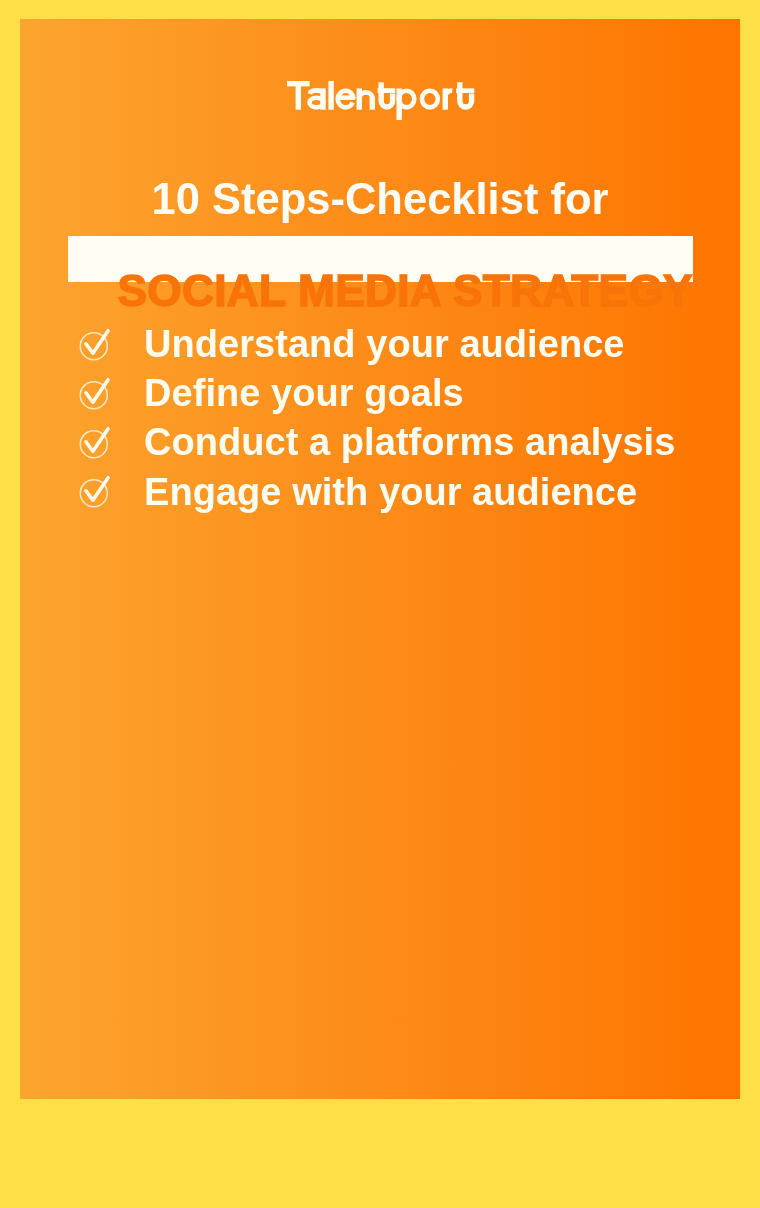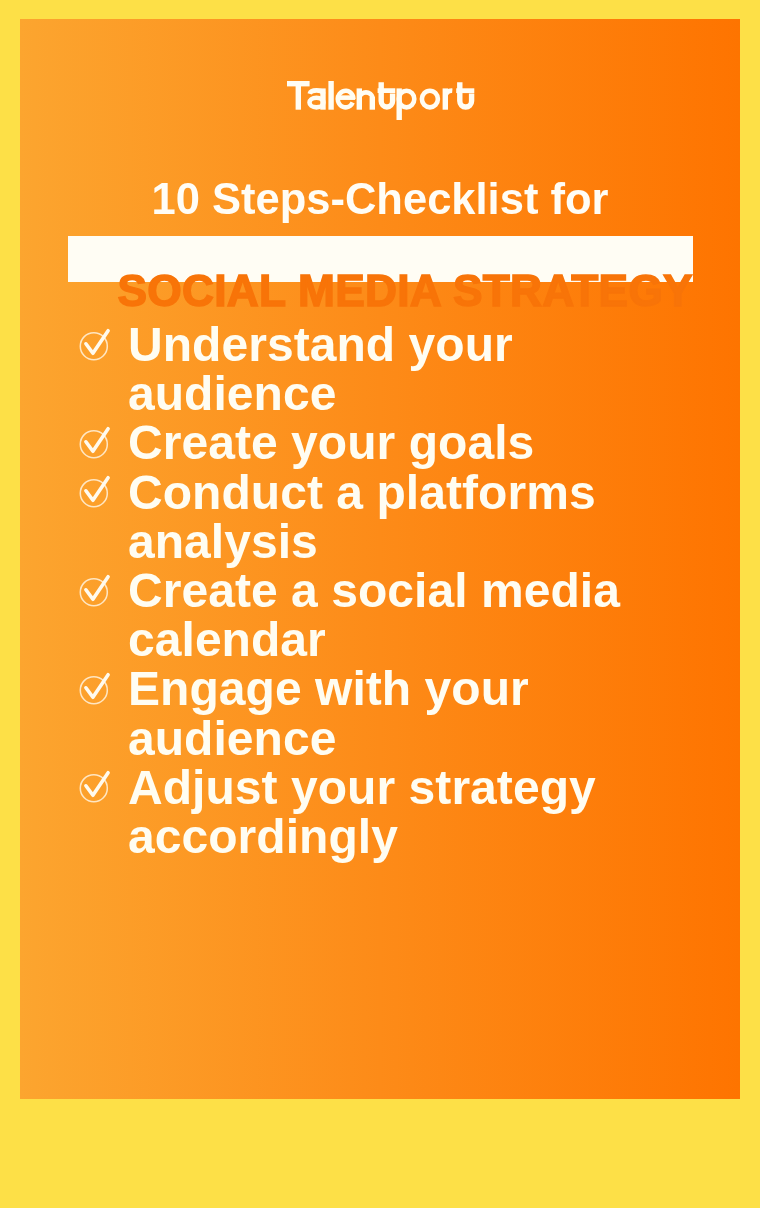--- a/index.html
+++ b/index.html
@@ -24,21 +24,21 @@
   .band{position:absolute;left:48.3px;top:217.3px;width:624.6px;height:45.8px;background:#fffdf4;}
   .band-text{position:absolute;left:0;top:1.5px;width:624.6px;text-align:right;
     color:#f87408;font-weight:700;font-size:44.3px;letter-spacing:0.25px;line-height:42px;
     white-space:nowrap;margin-top:32px;-webkit-text-stroke:1.5px #f87408;}
 
   
   .list{position:absolute;left:58px;top:311.5px;width:612px;}
   .item{position:relative;margin:0;}
   .tick{position:absolute;left:1px;top:-6px;}
   .tick svg{display:block;}
-  .itxt{display:block;margin-left:50px;color:#fffdf2;font-weight:700;font-size:48px;
+  .itxt{display:block;margin-left:66px;color:#fffdf2;font-weight:700;font-size:38px;
     line-height:49.2px;letter-spacing:0.05px;position:relative;top:-10.5px;}
 </style>
 </head>
 <body>
 
 <div id="stage">
   <div class="card">
 
     <div class="logo">
 <svg width="188.1" height="39.5" viewBox="0 0 188.1 39.5" fill="currentColor" style="display:block">
@@ -82,53 +82,35 @@
           </span>
           <span class="itxt">Understand your audience</span>
         </div>
         <div class="item">
           <span class="tick">
             <svg width="34" height="36" viewBox="0 0 34 36">
               <circle cx="14.8" cy="21.2" r="13.5" fill="none" stroke="#fff8e8" stroke-width="1.55" stroke-opacity="0.8"></circle>
               <path d="M6.9 18.8 L13.9 28.3 L29.1 5.7" fill="none" stroke="#fffaee" stroke-width="3.6" stroke-linecap="round" stroke-linejoin="round"></path>
             </svg>
           </span>
-          <span class="itxt">Create your goals</span>
+          <span class="itxt">Define your goals</span>
         </div>
         <div class="item">
           <span class="tick">
             <svg width="34" height="36" viewBox="0 0 34 36">
               <circle cx="14.8" cy="21.2" r="13.5" fill="none" stroke="#fff8e8" stroke-width="1.55" stroke-opacity="0.8"></circle>
               <path d="M6.9 18.8 L13.9 28.3 L29.1 5.7" fill="none" stroke="#fffaee" stroke-width="3.6" stroke-linecap="round" stroke-linejoin="round"></path>
             </svg>
           </span>
           <span class="itxt">Conduct a platforms analysis</span>
         </div>
         <div class="item">
           <span class="tick">
             <svg width="34" height="36" viewBox="0 0 34 36">
               <circle cx="14.8" cy="21.2" r="13.5" fill="none" stroke="#fff8e8" stroke-width="1.55" stroke-opacity="0.8"></circle>
               <path d="M6.9 18.8 L13.9 28.3 L29.1 5.7" fill="none" stroke="#fffaee" stroke-width="3.6" stroke-linecap="round" stroke-linejoin="round"></path>
             </svg>
           </span>
-          <span class="itxt">Create a social media calendar</span>
-        </div>
-        <div class="item">
-          <span class="tick">
-            <svg width="34" height="36" viewBox="0 0 34 36">
-              <circle cx="14.8" cy="21.2" r="13.5" fill="none" stroke="#fff8e8" stroke-width="1.55" stroke-opacity="0.8"></circle>
-              <path d="M6.9 18.8 L13.9 28.3 L29.1 5.7" fill="none" stroke="#fffaee" stroke-width="3.6" stroke-linecap="round" stroke-linejoin="round"></path>
-            </svg>
-          </span>
           <span class="itxt">Engage with your audience</span>
-        </div>
-        <div class="item">
-          <span class="tick">
-            <svg width="34" height="36" viewBox="0 0 34 36">
-              <circle cx="14.8" cy="21.2" r="13.5" fill="none" stroke="#fff8e8" stroke-width="1.55" stroke-opacity="0.8"></circle>
-              <path d="M6.9 18.8 L13.9 28.3 L29.1 5.7" fill="none" stroke="#fffaee" stroke-width="3.6" stroke-linecap="round" stroke-linejoin="round"></path>
-            </svg>
-          </span>
-          <span class="itxt">Adjust your strategy accordingly</span>
         </div>
       </div>
   </div>
 </div>
 
 </body></html>

